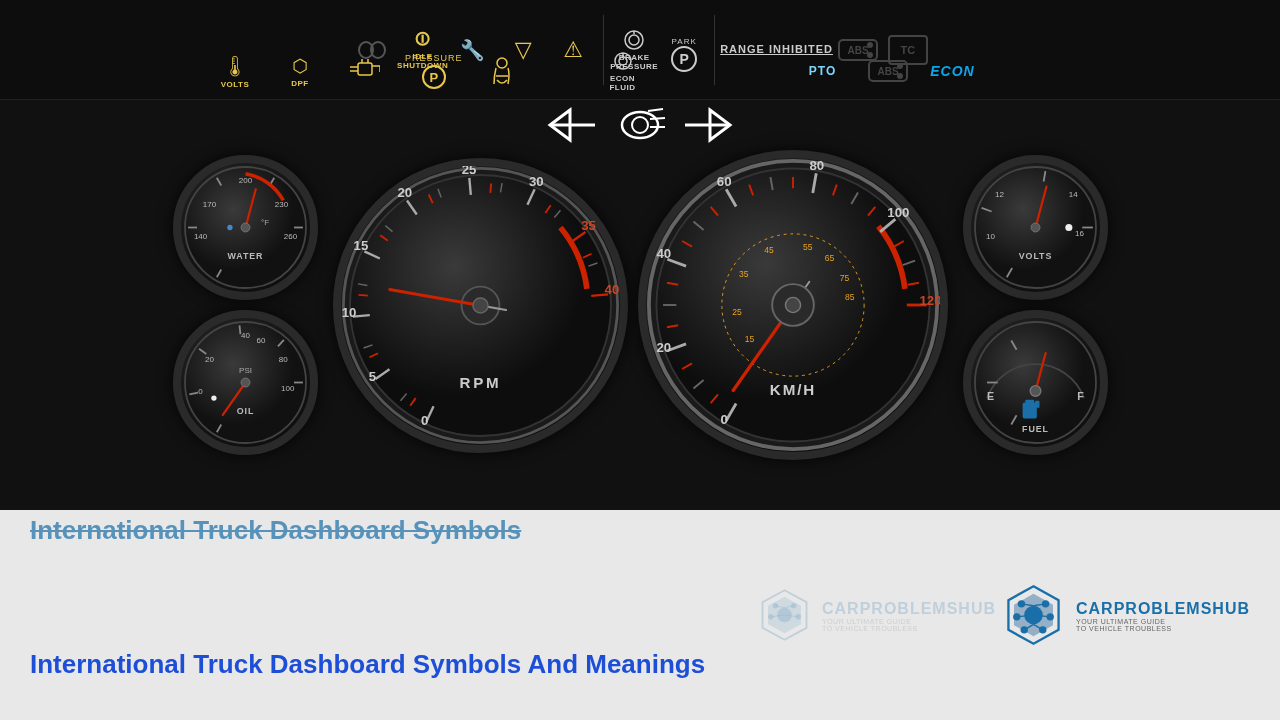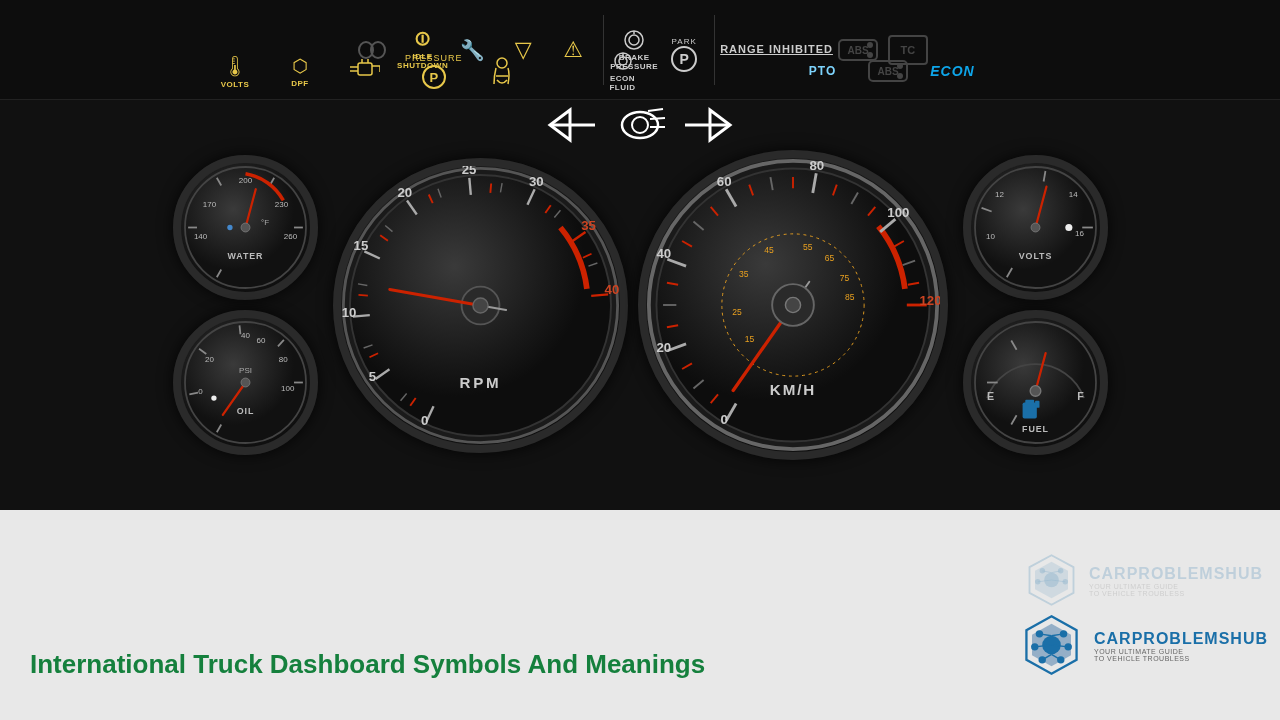--- a/index.html
+++ b/index.html
@@ -132,25 +132,25 @@
       position: relative;
       display: flex;
       flex-direction: column;
       justify-content: center;
       padding: 20px 30px;
     }
 
     
     .logo-area {
       position: absolute;
-      right: 12px;
+      right: 30px;
       top: 50%;
       transform: translateY(-50%);
       display: flex;
-      flex-direction: column;
+      flex-direction: row;
       align-items: center;
       gap: 5px;
     }
 
     .logo-top {
       display: flex;
       align-items: center;
       gap: 10px;
       opacity: 0.4;
     }
@@ -673,22 +673,23 @@
       </div>
 
     </div>
 
   </div>
 
 </div>
 
 <div class="page-bottom">
 
-
-  <div style="position:absolute;bottom:40px;left:30px;font-size:26px;font-weight:bold;color:#15803d;">International Truck Dashboard Symbols And Meanings</div>
+  <div style="position:absolute;top:5px;left:30px;font-size:26px;font-weight:bold;color:#1a6fa8;text-decoration:line-through;opacity:0.7;">International Truck Dashboard Symbols</div>
+
+  <div style="position:absolute;bottom:40px;left:30px;font-size:26px;font-weight:bold;color:#1d4ed8;">International Truck Dashboard Symbols And Meanings</div>
 
   <div class="logo-area">
     <div class="logo-top">
       <svg class="logo-hex" viewBox="0 0 60 60">
         <polygon points="30,3 54,16 54,44 30,57 6,44 6,16" fill="none" stroke="#1a6fa8" stroke-width="2" opacity="0.5"></polygon>
         <polygon points="30,10 48,20 48,40 30,50 12,40 12,20" fill="#1a6fa8" opacity="0.3"></polygon>
         <circle cx="30" cy="30" r="8" fill="#1a6fa8" opacity="0.5"></circle>
         <circle cx="20" cy="20" r="3" fill="#1a6fa8" opacity="0.5"></circle>
         <circle cx="40" cy="20" r="3" fill="#1a6fa8" opacity="0.5"></circle>
         <circle cx="15" cy="32" r="3" fill="#1a6fa8" opacity="0.5"></circle>

